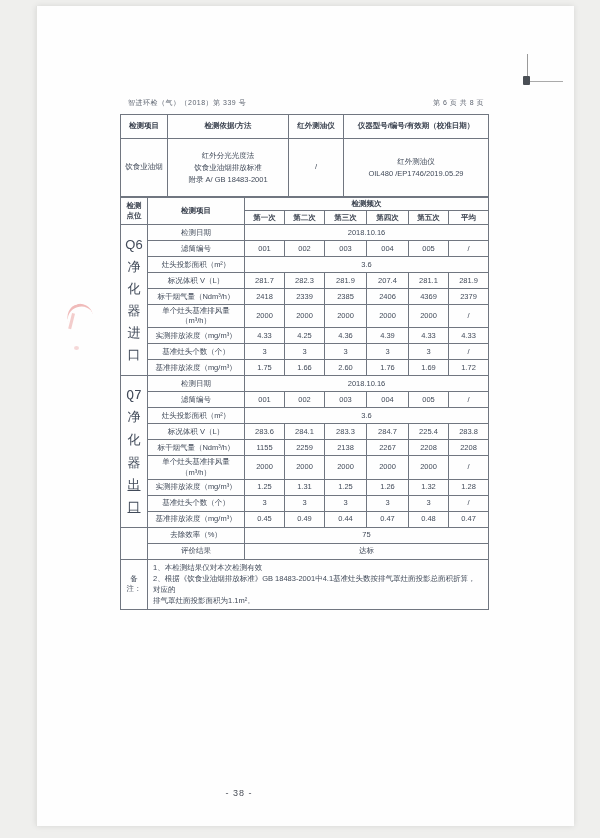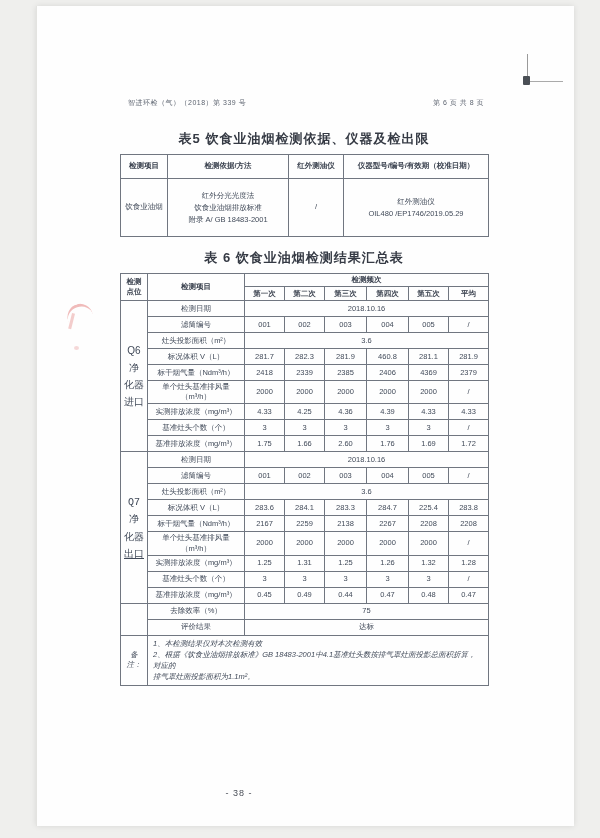--- a/index.html
+++ b/index.html
@@ -45,22 +45,22 @@
   }
   .t5 { margin-top: 6px; }
   .t5 th { height: 24px; font-weight: bold; color: #3b424f; }
   .t5 td { height: 58px; }
   .t5 .line { display: block; line-height: 1.6; }
 
   .t6 th { font-weight: bold; color: #3b424f; }
   .t6 .hrow1 th { height: 13px; }
   .t6 .hrow2 th { height: 14px; }
   .t6 td { height: 16px; }
-  .t6 .point-cell { font-size: 10px; line-height: 1.7; }
-  .t6 .remark-row td { height: 40px; font-style: italic; }
+  .t6 .point-cell { font-size: 13px; line-height: 1.7; }
+  .t6 .remark-row td { height: 40px; }
   .t6 .remark-text { text-align: left; padding: 2px 5px; }
   .t6 .remark-text .line { display: block; line-height: 1.5; }
   .t6 .remark-label { vertical-align: middle; }
 
   .footer-pagenum { position: absolute; left: 0; top: 788px; width: 478px; text-align: center; font-size: 9px; color: #4a4f58; letter-spacing: 1px; }
 </style>
 </head>
 <body>
 
 <div class="page"></div>
@@ -75,21 +75,20 @@
   <div class="dot"></div>
 </div>
 
 <div class="content">
 
   <div class="page-header">
     <span>智进环检（气）（2018）第 339 号</span>
     <span>第 6 页 共 8 页</span>
   </div>
 
-  <div class="tbl-title title5">表5 饮食业油烟检测依据、仪器及检出限</div>
 
   <table class="t5">
     <colgroup>
       <col style="width:47px">
         <col style="width:121px">
         <col style="width:55px">
         <col style="width:145px">
     </colgroup>
     <thead>
       <tr>
@@ -109,21 +108,20 @@
         </td>
         <td>/</td>
         <td>
           <span class="line">红外测油仪</span>
           <span class="line">OIL480 /EP1746/2019.05.29</span>
         </td>
       </tr>
     </tbody>
   </table>
 
-  <div class="tbl-title title6">表 6 饮食业油烟检测结果汇总表</div>
 
   <table class="t6">
     <colgroup>
       <col style="width:27px">
         <col style="width:97px">
       <col style="width:40px">
         <col style="width:40px">
         <col style="width:42px">
       <col style="width:42px">
         <col style="width:40px">
@@ -168,21 +166,21 @@
         </tr>
         <tr>
           <td>灶头投影面积（m²）</td>
           <td colspan="6">3.6</td>
         </tr>
         <tr>
           <td>标况体积 V（L）</td>
           <td>281.7</td>
           <td>282.3</td>
           <td>281.9</td>
-          <td>460.8</td>
+          <td>207.4</td>
           <td>281.1</td>
           <td>281.9</td>
         </tr>
         <tr>
           <td>标干烟气量（Ndm³/h）</td>
           <td>2418</td>
           <td>2339</td>
           <td>2385</td>
           <td>2406</td>
           <td>4369</td>
@@ -250,21 +248,21 @@
           <td>标况体积 V（L）</td>
           <td>283.6</td>
           <td>284.1</td>
           <td>283.3</td>
           <td>284.7</td>
           <td>225.4</td>
           <td>283.8</td>
         </tr>
         <tr>
           <td>标干烟气量（Ndm³/h）</td>
-          <td>2167</td>
+          <td>1155</td>
           <td>2259</td>
           <td>2138</td>
           <td>2267</td>
           <td>2208</td>
           <td>2208</td>
         </tr>
         <tr>
           <td>单个灶头基准排风量（m³/h）</td>
           <td>2000</td>
           <td>2000</td>

